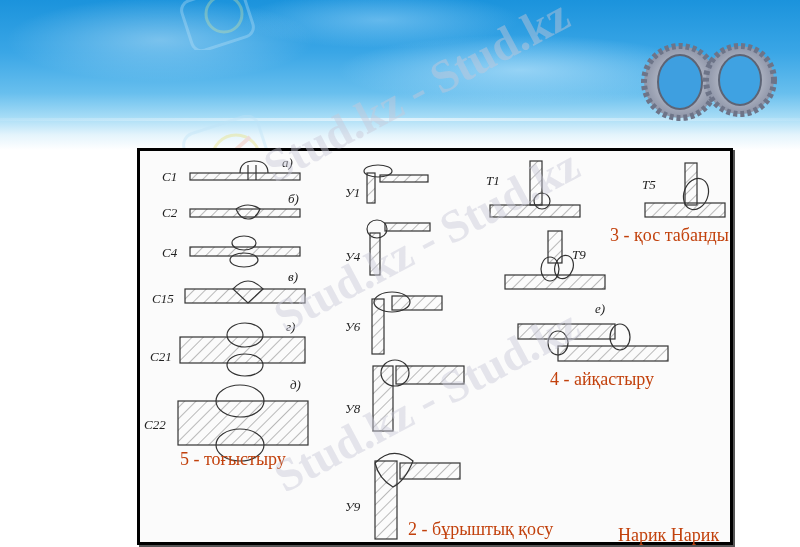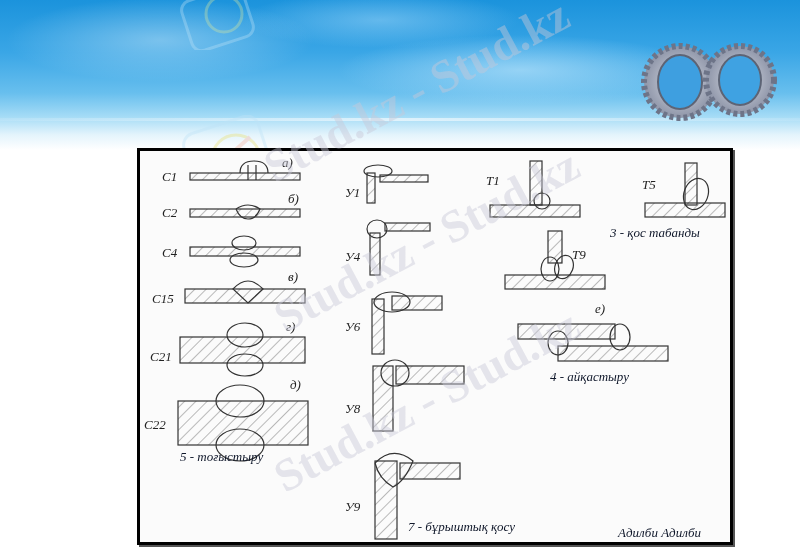--- a/index.html
+++ b/index.html
@@ -28,23 +28,22 @@
     transform:rotate(-28deg); transform-origin:left bottom; white-space:nowrap;
     pointer-events:none;
   }
   .frame {
     position:absolute; left:137px; top:148px; width:590px; height:391px;
     border:3px solid #000; background:#fbfbfb;
     box-shadow:2px 2px 0 #555;
   }
   .drawing { position:absolute; left:0; top:0; width:590px; height:391px; }
   .caption {
-    position:absolute; font-family:"Liberation Serif", serif; font-size:13px; color:#0f172a;
+    position:absolute; font-family:"Liberation Serif", serif; font-size:18px; color:#c2410c;
     white-space:nowrap;
-    font-style:italic;
   }
   .sketch-label {
     font-family:"Liberation Serif", serif; font-style:italic; font-size:13px; fill:#222;
   }
 </style>
 </head>
 <body>
 
 <div class="header-bg"></div>
 <div class="header-band"></div>
@@ -191,21 +190,21 @@
       <text class="sketch-label" x="205" y="262">У8</text>
       <text class="sketch-label" x="205" y="360">У9</text>
       <text class="sketch-label" x="346" y="34">Т1</text>
       <text class="sketch-label" x="502" y="38">Т5</text>
       <text class="sketch-label" x="432" y="108">Т9</text>
       <text class="sketch-label" x="455" y="162">е)</text>
     </g>
   </svg>
 
   <span class="caption" style="left:40px;top:298px;">5 - тоғыстыру</span>
-  <span class="caption" style="left:268px;top:368px;">7 - бұрыштық қосу</span>
+  <span class="caption" style="left:268px;top:368px;">2 - бұрыштық қосу</span>
   <span class="caption" style="left:470px;top:74px;">3 - қос табанды</span>
   <span class="caption" style="left:410px;top:218px;">4 - айқастыру</span>
-  <span class="caption" style="left:478px;top:374px;">Адилби Адилби</span>
+  <span class="caption" style="left:478px;top:374px;">Нарик Нарик</span>
 </div>
 
 <div class="wm-text" style="left:280px;top:140px;">Stud.kz - Stud.kz</div>
 <div class="wm-text" style="left:290px;top:290px;">Stud.kz - Stud.kz</div>
 <div class="wm-text" style="left:290px;top:450px;">Stud.kz - Stud.kz</div>
 
 </body></html>

